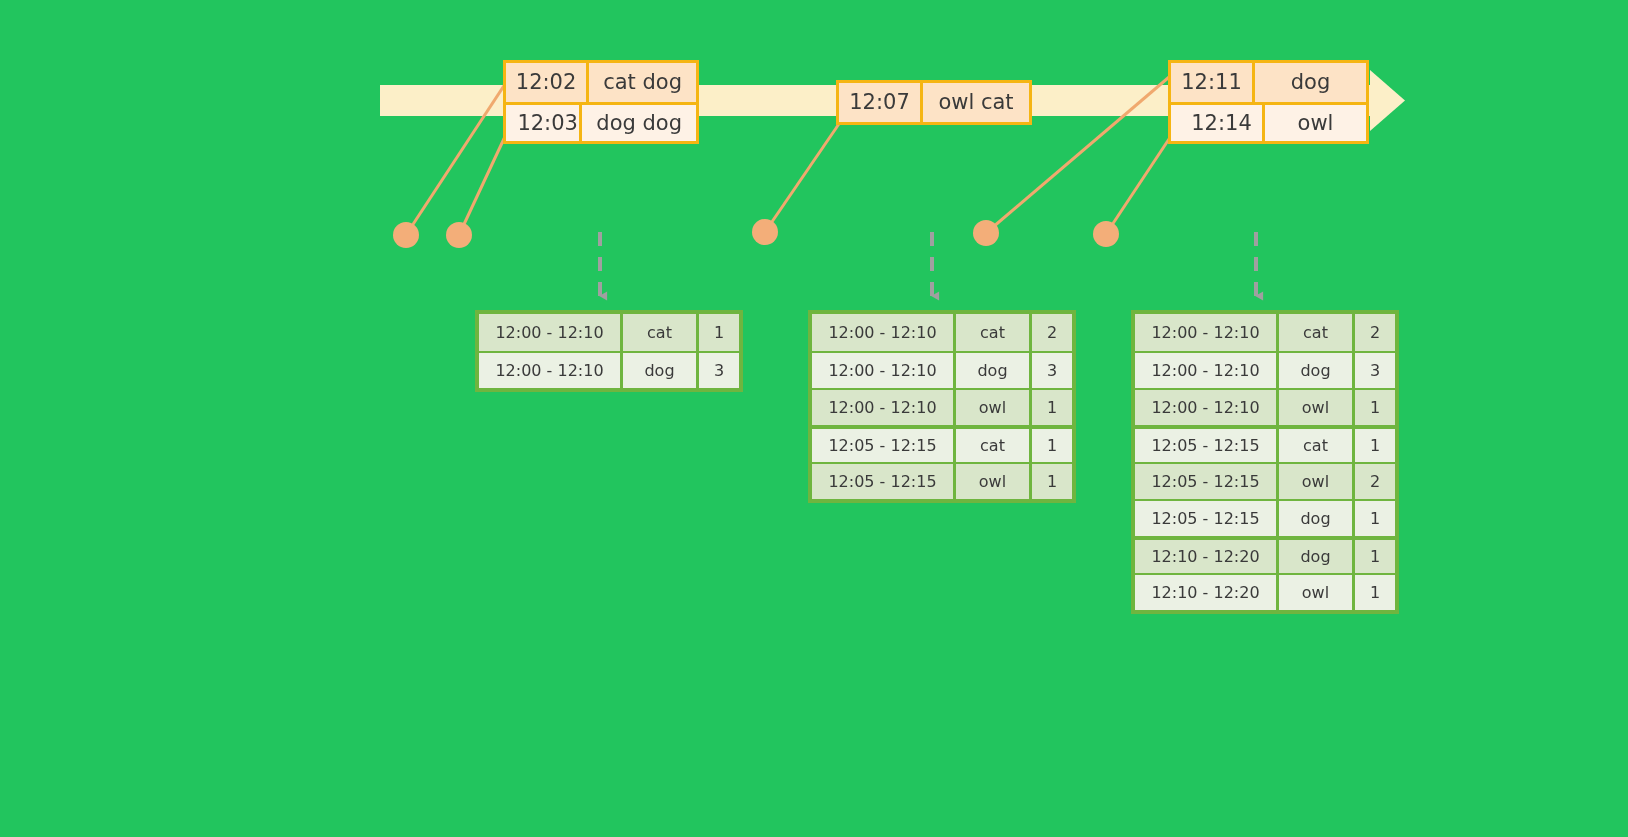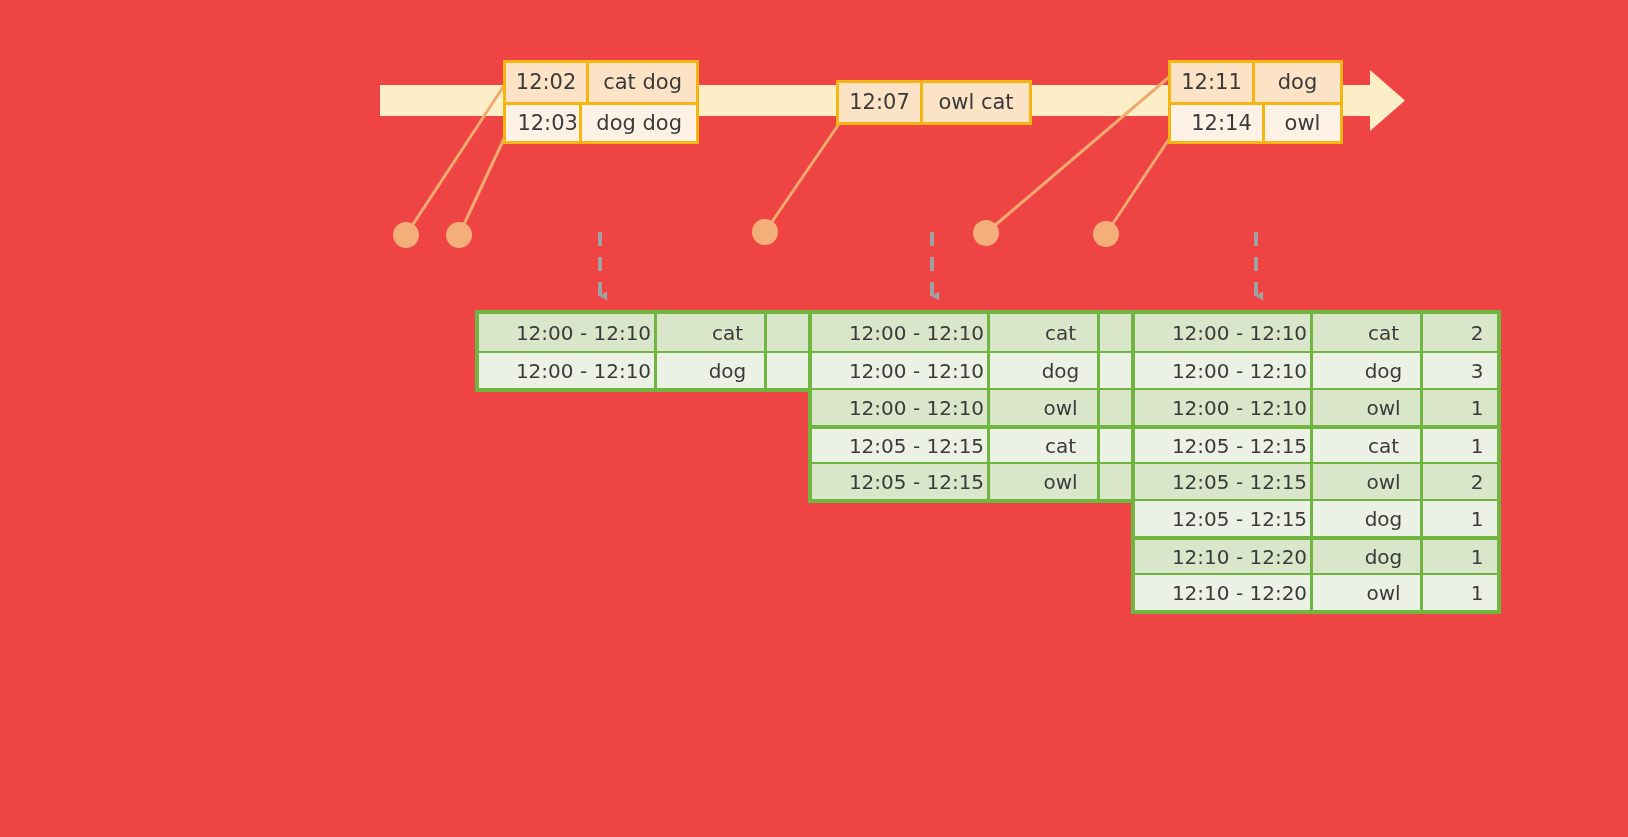--- a/index.html
+++ b/index.html
@@ -8,21 +8,21 @@
     padding: 0;
     background: #000000;
   }
   body {
     font-family: "DejaVu Sans", "Liberation Sans", sans-serif;
   }
   #stage {
     position: relative;
     width: 1628px;
     height: 837px;
-    background: #ef4444;
+    background: #22c55e;
     overflow: hidden;
   }
   #svg-layer {
     position: absolute;
     left: 0;
     top: 0;
     width: 1628px;
     height: 837px;
     pointer-events: none;
   }
@@ -79,24 +79,23 @@
   .tbl-row.shade-a { background: #D9E6CA; }
   .tbl-row.shade-b { background: #EBF1E4; }
   .tbl-row + .tbl-row { border-top: 2px solid #6FB53F; }
   .tbl-row.group-start { border-top: 4px solid #6FB53F; }
   .tbl-cell {
     display: flex;
     align-items: center;
     justify-content: center;
     box-sizing: border-box;
     color: #3a3a3a;
-    font-size: 20px;
+    font-size: 16px;
     line-height: 1;
     white-space: nowrap;
-    margin-left: 34px;
   }
   .tbl-cell.window {
     width: 144px;
     border-right: 3px solid #6FB53F;
   }
   .tbl-cell.word {
     width: 76px;
     border-right: 3px solid #6FB53F;
   }
   .tbl-cell.count {
@@ -154,21 +153,21 @@
     </div>
   </div>
 
   <div class="event-box" style="left:836px; top:80px; width:196px;">
     <div class="event-row shade-a">
       <div class="event-cell time">12:07</div>
       <div class="event-cell payload">owl cat</div>
     </div>
   </div>
 
-  <div class="event-box" style="left:1168px; top:60px; width:175px;">
+  <div class="event-box" style="left:1168px; top:60px; width:201px;">
     <div class="event-row shade-a">
       <div class="event-cell time">12:11</div>
       <div class="event-cell payload">dog</div>
     </div>
     <div class="event-row shade-b">
       <div class="event-cell time">12:14</div>
       <div class="event-cell payload">owl</div>
     </div>
   </div>
 

